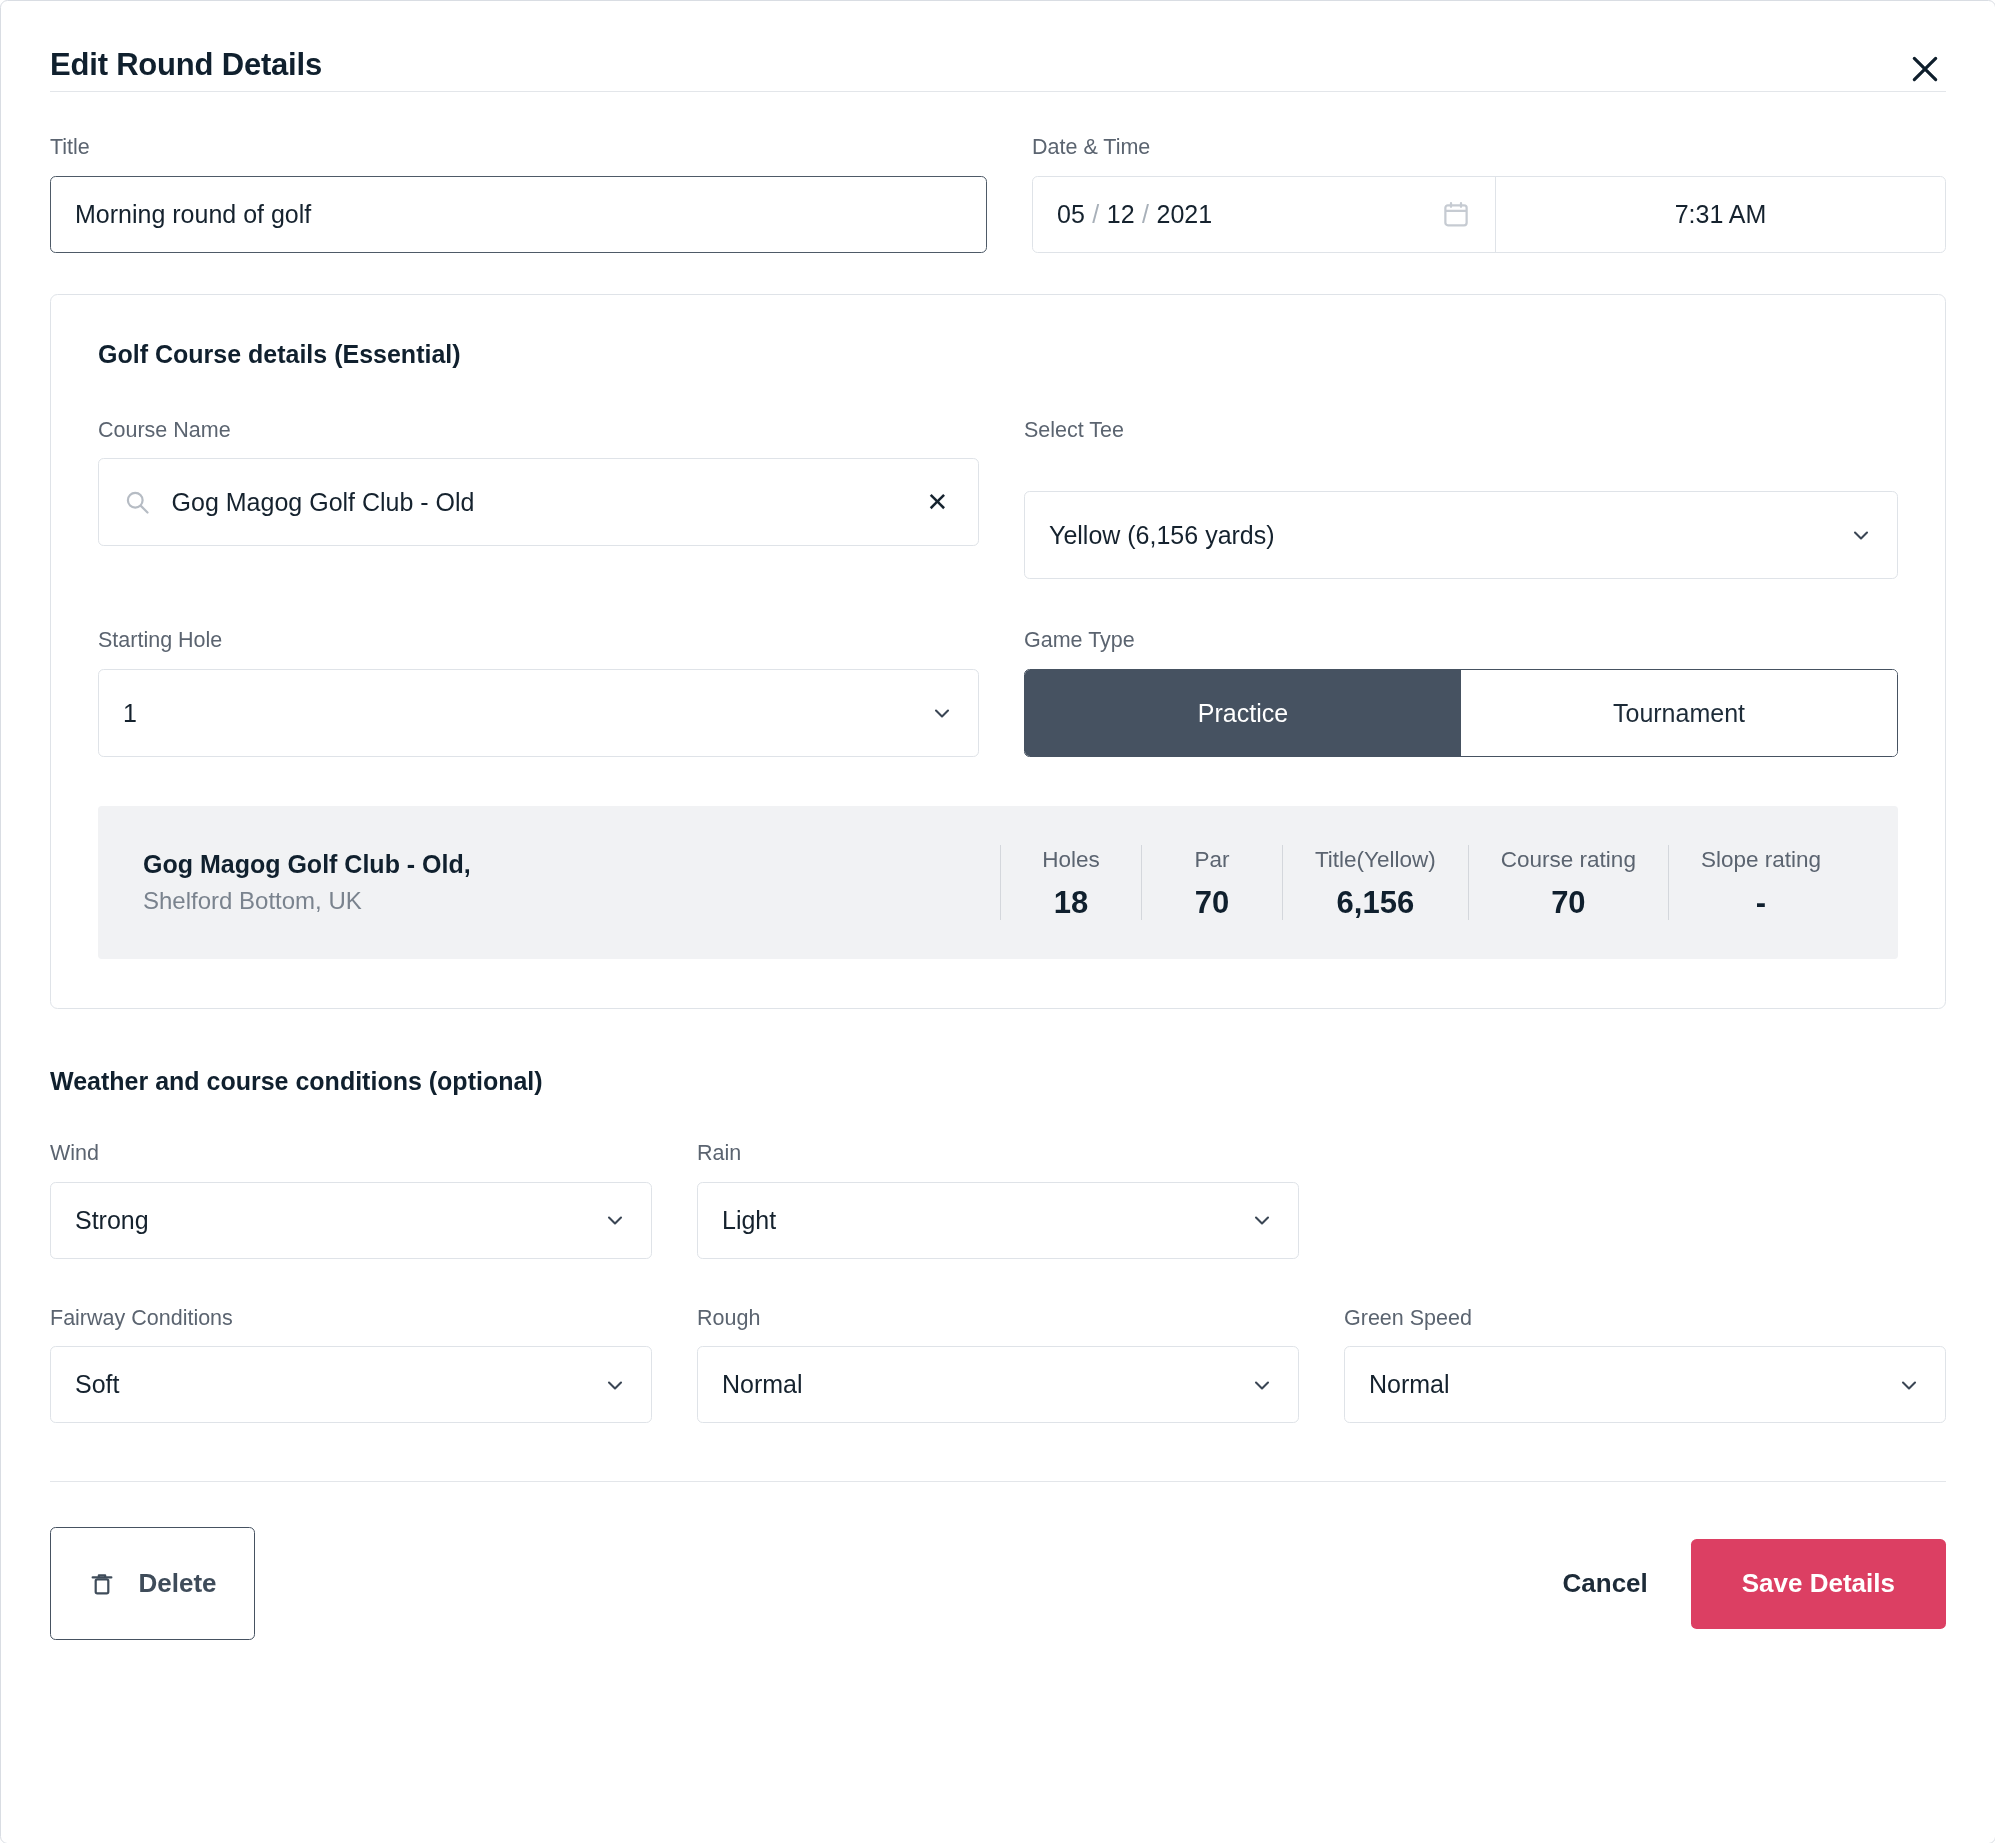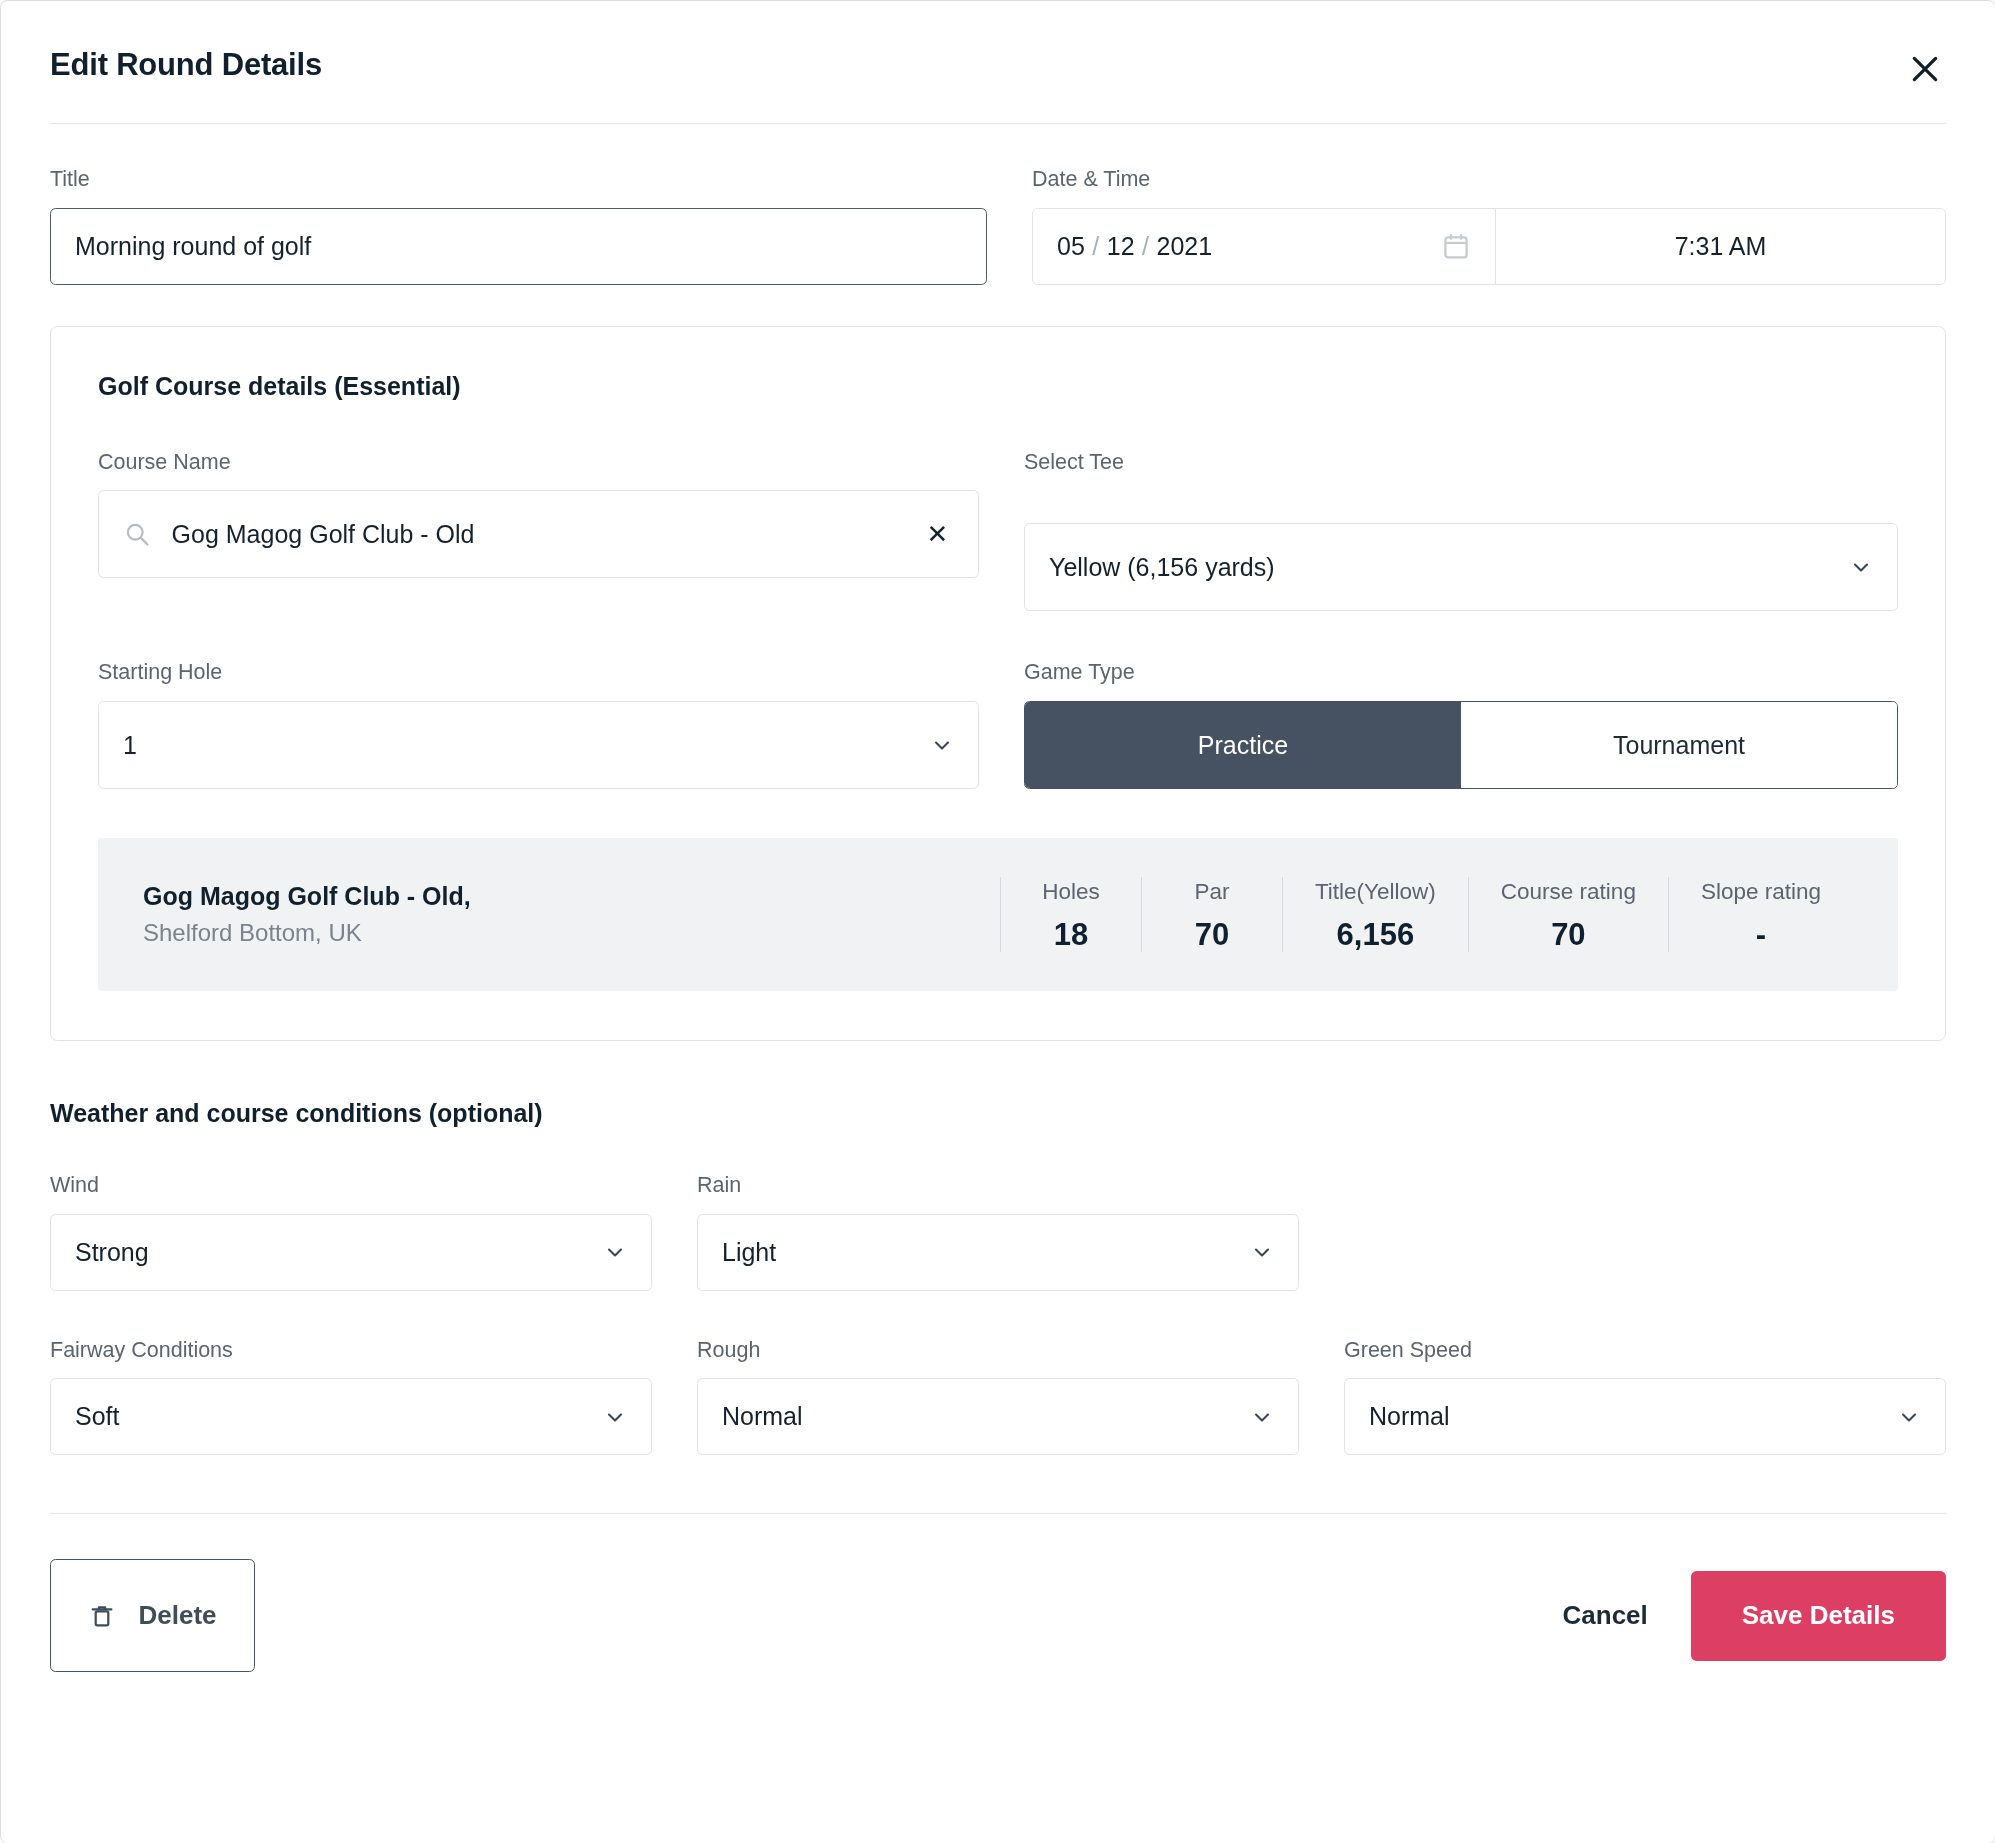--- a/index.html
+++ b/index.html
@@ -22,21 +22,20 @@
     padding: 0 49px;
     overflow: hidden;
   }
 
   
   .modal-header {
     display: flex;
     align-items: flex-start;
     justify-content: space-between;
     padding-top: 45px;
-    padding-bottom: 32px;
     border-bottom: 0.9px solid #e3e6ea;
   }
   .modal-title {
     font-size: 31px;
     font-weight: bold;
     color: #10202e;
     letter-spacing: -0.2px;
     line-height: 1.2;
   }
   .close-btn {

